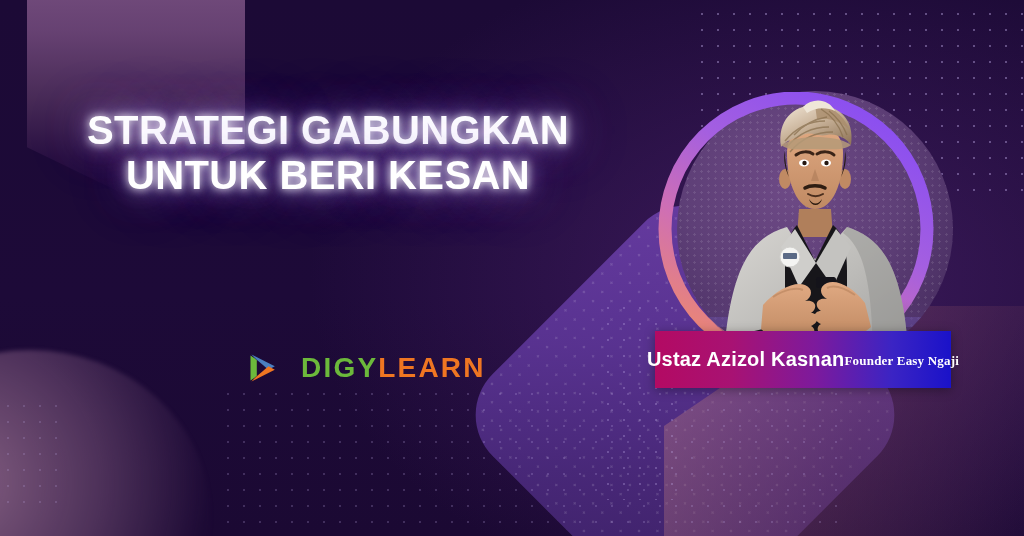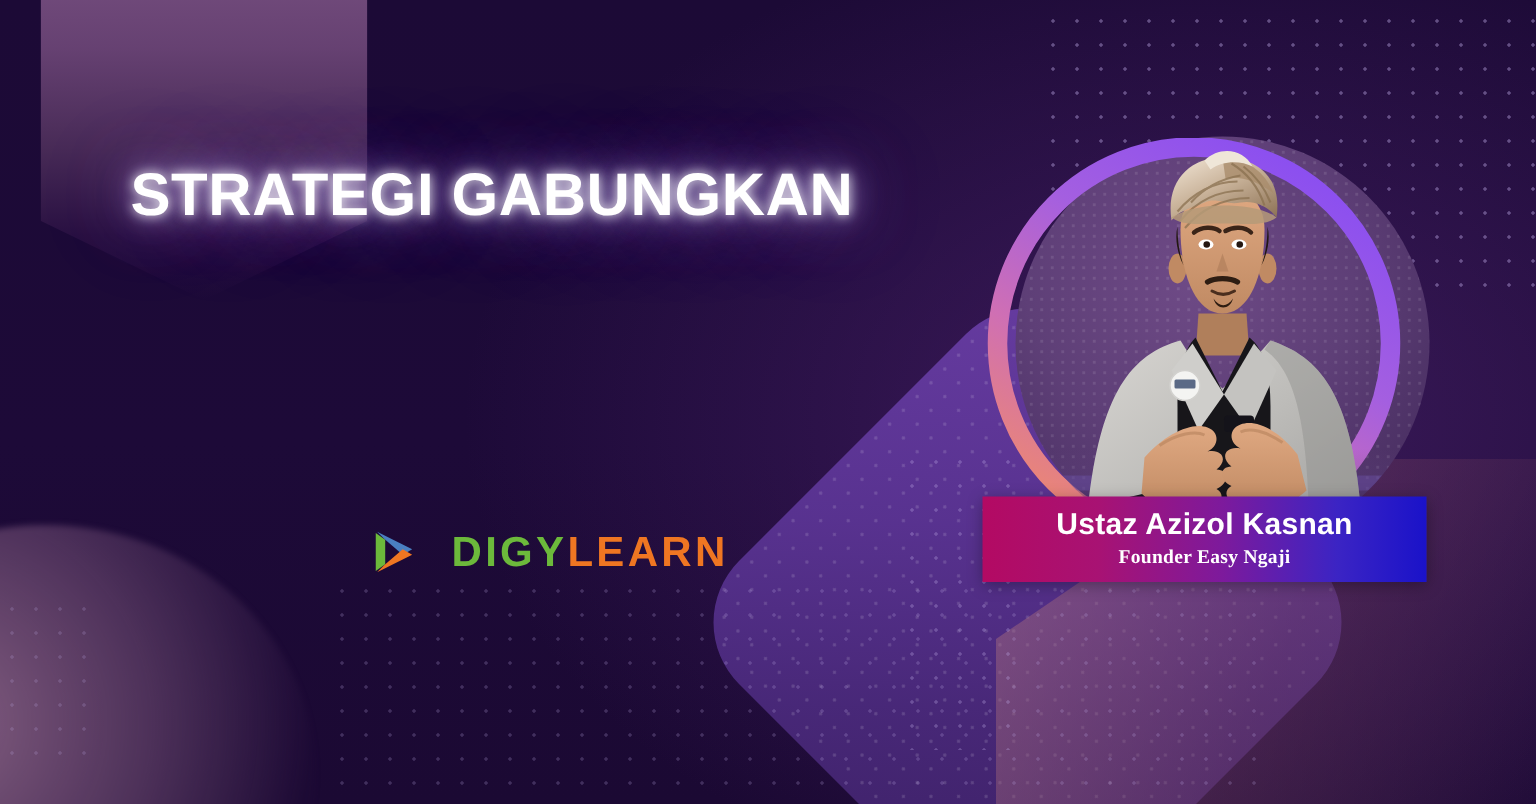--- a/index.html
+++ b/index.html
@@ -179,21 +179,21 @@
 
   
   .banner {
     position: absolute;
     left: 655px;
     top: 331px;
     width: 296px;
     height: 57px;
     background: linear-gradient(90deg, #b30a63 0%, #a81273 26%, #7d1a9c 54%, #3b24c4 80%, #1a12c9 100%);
     display: flex;
-    flex-direction: column;
+    flex-direction: row;
     align-items: center;
     justify-content: center;
     box-shadow: 0 2px 10px rgba(0,0,0,0.35);
   }
   .banner-name {
     color: #ffffff;
     font-size: 20px;
     font-weight: 700;
     letter-spacing: 0.2px;
     line-height: 1.05;
@@ -222,20 +222,21 @@
   <div class="diamond-dots"></div>
   <div class="wedge-br"></div>
 
   <div class="dots dots-tr"></div>
   <div class="dots dots-bl"></div>
   <div class="dots dots-mid"></div>
   <div class="dots dots-bl2"></div>
 
   <div class="headline">
     <span class="ln">STRATEGI GABUNGKAN</span>
+    <span class="ln">UNTUK BERI KESAN</span>
   </div>
 
   <div class="logo">
     <svg class="logo-mark" viewBox="0 0 40 40">
       <path d="M5 6 L5 34 L12 29 L12 11 Z" fill="#6cb93b"></path>
       <path d="M6 5 L32 18 L25 22 L11 10 Z" fill="#4a7fc1"></path>
       <path d="M6 35 L32 22 L25 18 L11 30 Z" fill="#ef7622"></path>
     </svg>
     <div class="logo-text">
       <span class="logo-a">DIGY</span><span class="logo-b">LEARN</span>

